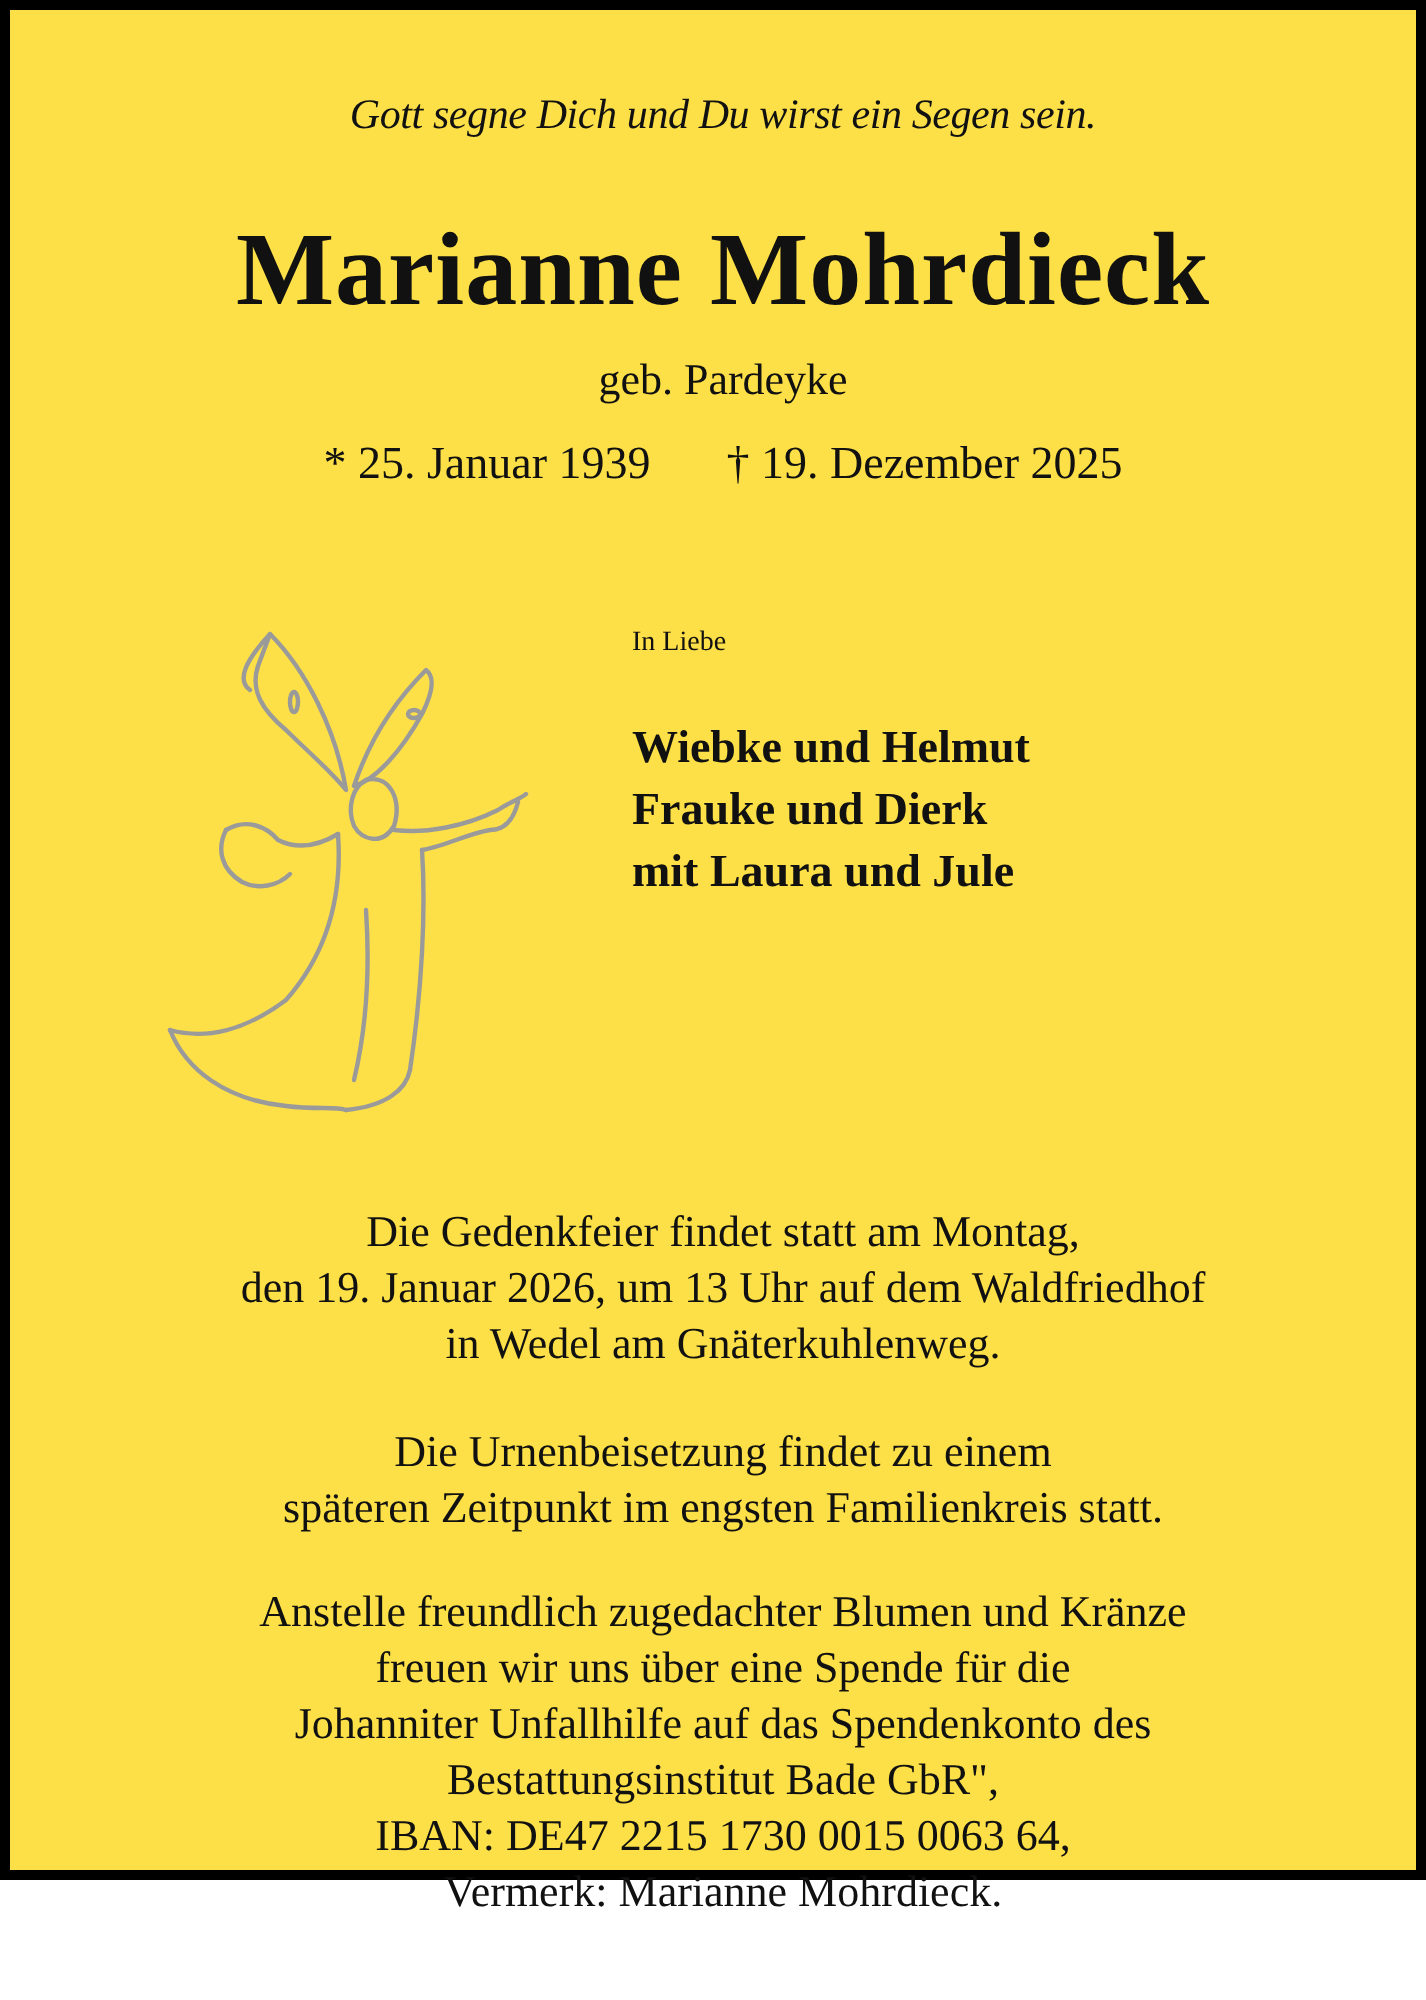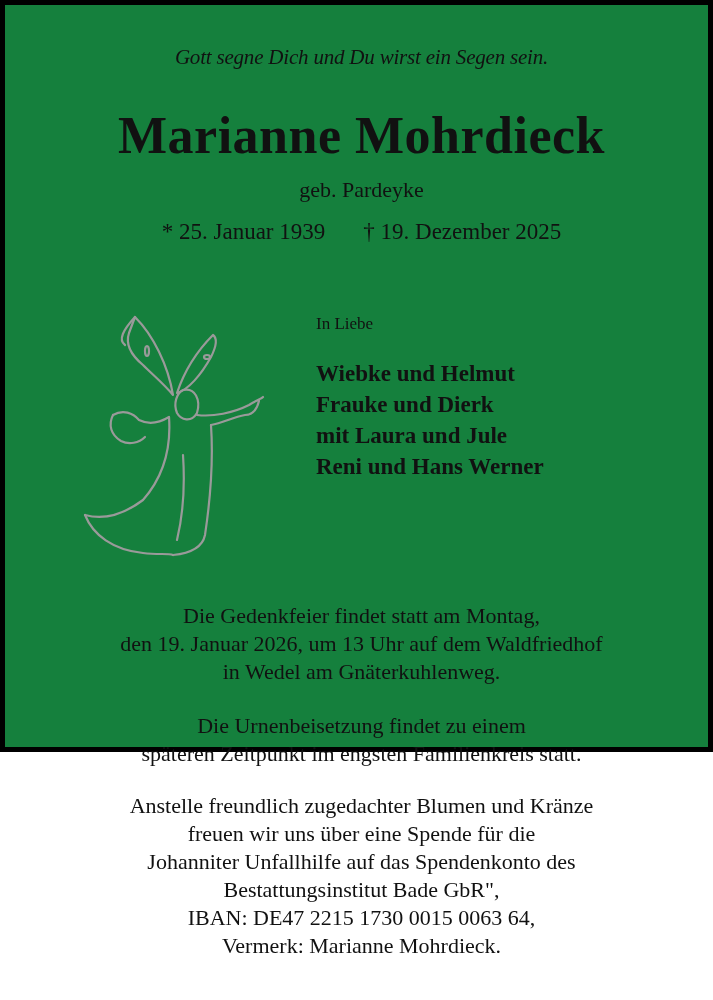--- a/index.html
+++ b/index.html
@@ -1,32 +1,32 @@
 <!DOCTYPE html>
 <html><head>
   <meta charset="utf-8">
   <style>
     html, body { margin: 0; padding: 0; background: #fff; }
     body { width: 713px; height: 1000px; overflow: hidden; }
     .frame {
       position: absolute; left: 0; top: 0;
-      width: 713px; height: 752px; box-sizing: border-box;
-      border: 5px solid #000; background: #15803d;
+      width: 713px; height: 940px; box-sizing: border-box;
+      border: 5px solid #000; background: #fde047;
       font-family: "Liberation Serif", "DejaVu Serif", serif;
       color: #111;
     }
     .abs { position: absolute; left: 0; width: 713px; text-align: center; }
     .motto { top: 40px; font-style: italic; font-size: 21px; letter-spacing: -0.2px; }
     .name { top: 101px; font-size: 52px; font-weight: bold; letter-spacing: 0.5px; }
     .birthname { top: 172px; font-size: 22px; }
     .dates { top: 214px; font-size: 23px; }
     .dates span { display: inline-block; }
     .dates .gap { width: 38px; }
     .angel { position: absolute; left: 68px; top: 300px; width: 210px; height: 260px; }
-    .love { position: absolute; left: 311px; top: 309px; font-size: 17px; }
+    .love { position: absolute; left: 311px; top: 309px; font-size: 14px; }
     .family { position: absolute; left: 311px; top: 353px; font-size: 23px; font-weight: bold; line-height: 31px; }
     .block { position: absolute; left: 0; width: 713px; text-align: center; font-size: 22px; line-height: 28px; }
     .b1 { top: 597px; }
     .b2 { top: 707px; }
     .b3 { top: 787px; }
   </style>
 </head>
 <body>
 
 <div class="frame">
@@ -51,21 +51,20 @@
     <path d="M138 120 C140 150 138 190 132 230 C130 240 120 248 100 250"></path>
     <path d="M12 210 C20 230 40 245 70 248 C85 250 95 248 100 250"></path>
     <path d="M110 150 C112 180 110 210 104 235"></path>
   </svg>
 
   <div class="love">In Liebe</div>
   <div class="family">
     <div>Wiebke und Helmut</div>
     <div>Frauke und Dierk</div>
     <div>mit Laura und Jule</div>
-    <div>Reni und Hans Werner</div>
   </div>
 
   <div class="block b1">
     <div>Die Gedenkfeier findet statt am Montag,</div>
     <div>den 19. Januar 2026, um 13 Uhr auf dem Waldfriedhof</div>
     <div>in Wedel am Gnäterkuhlenweg.</div>
   </div>
 
   <div class="block b2">
     <div>Die Urnenbeisetzung findet zu einem</div>

